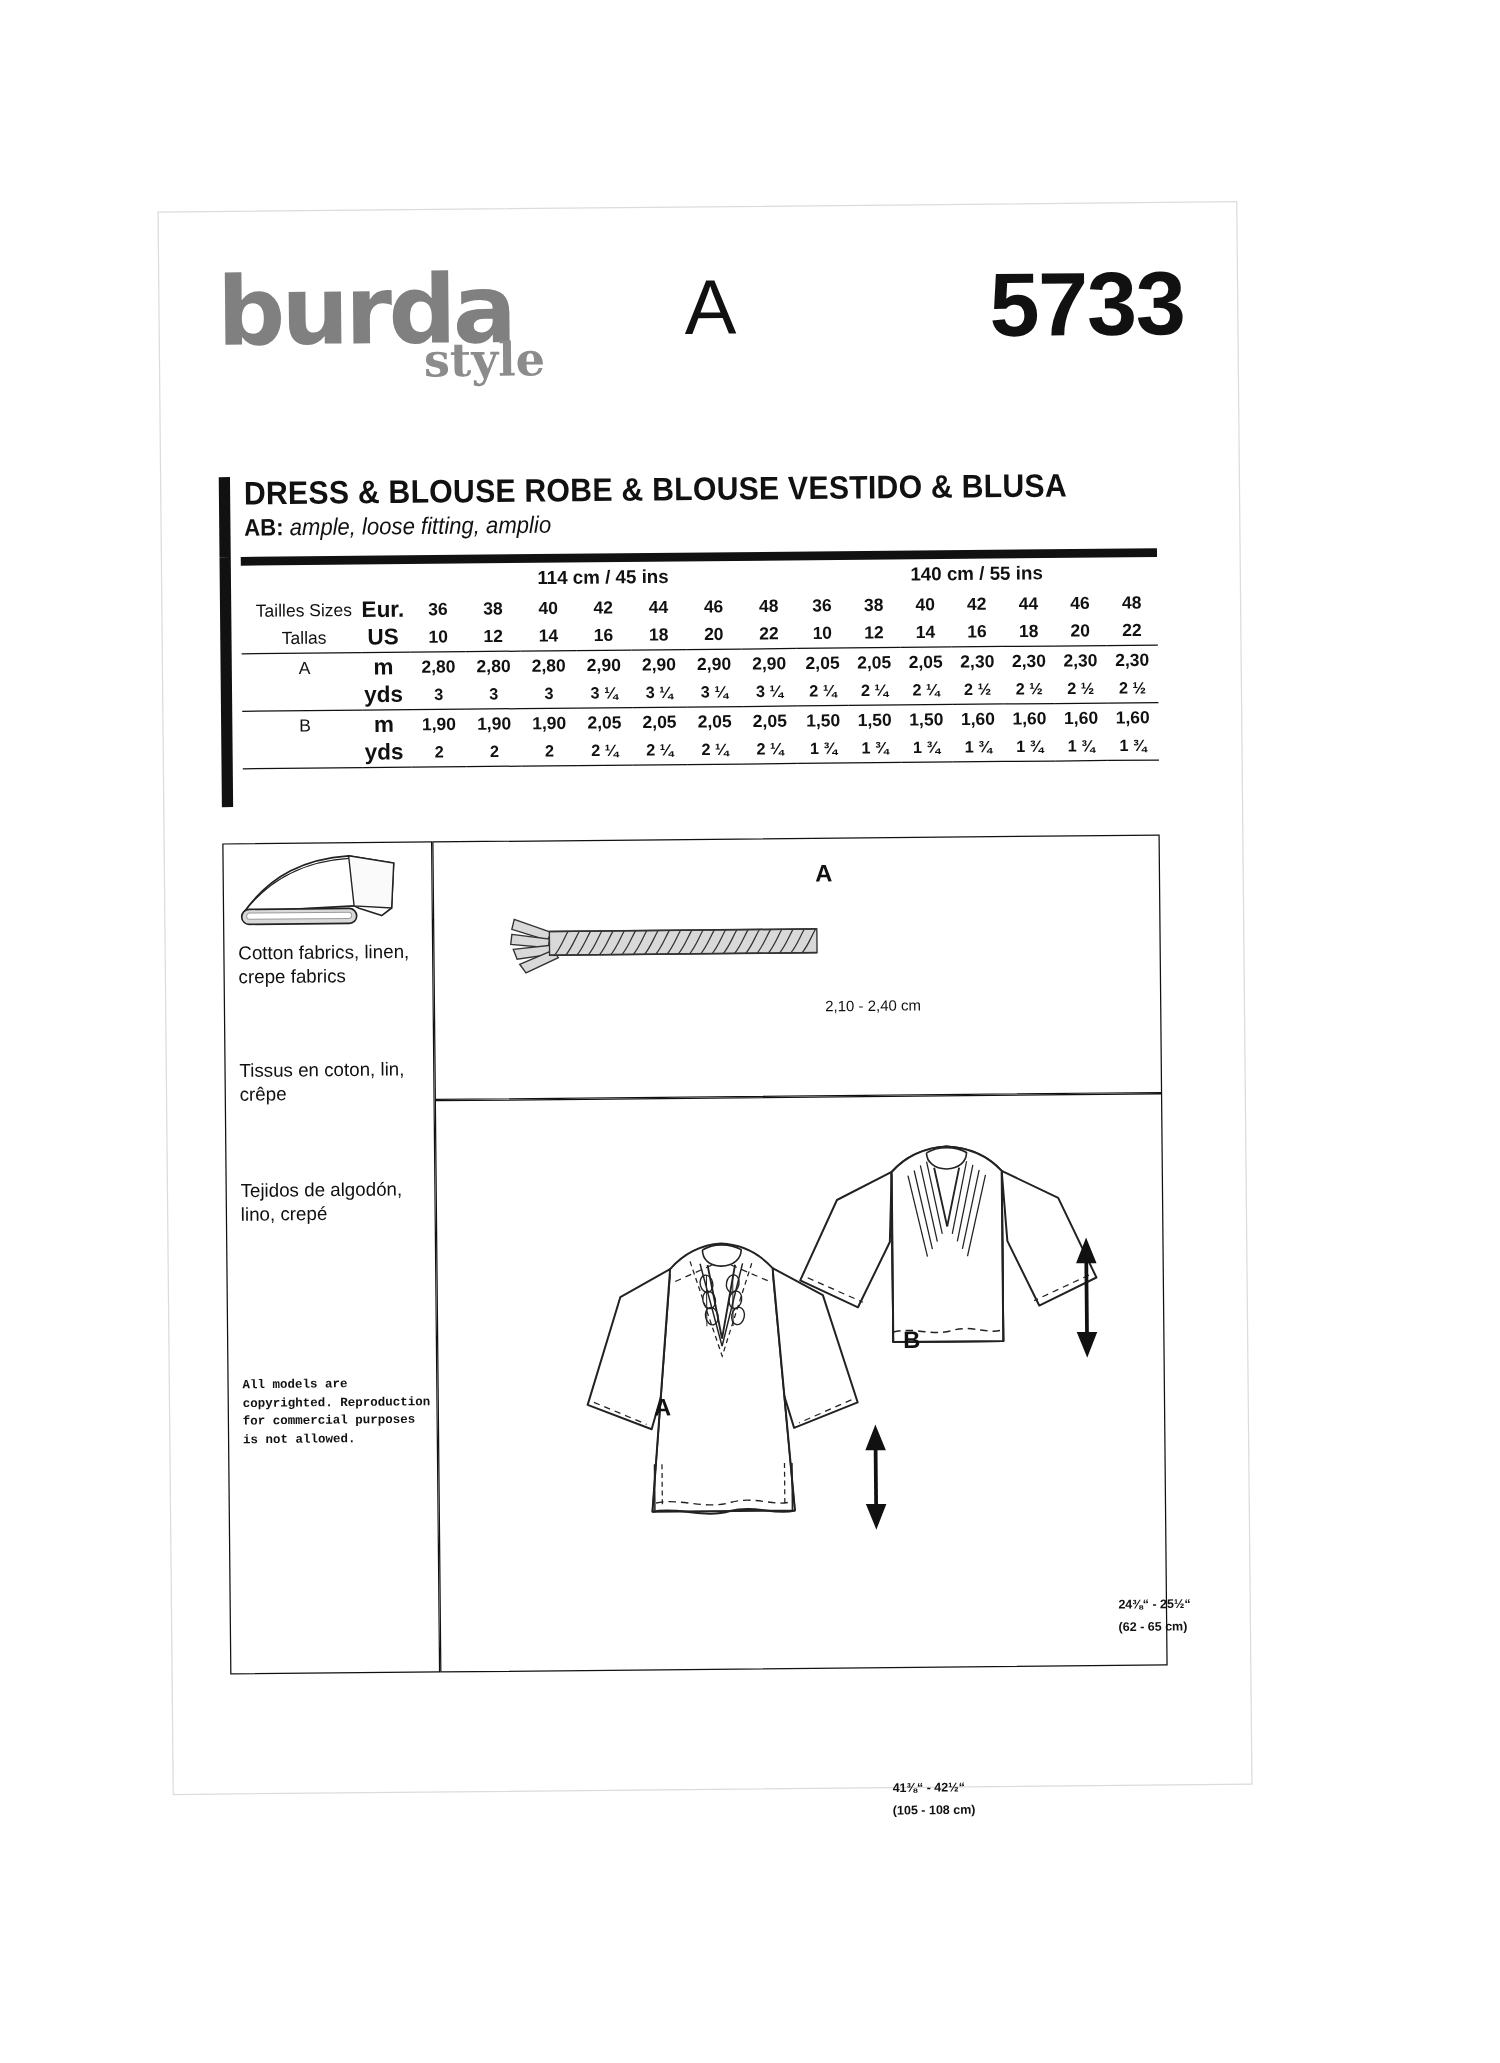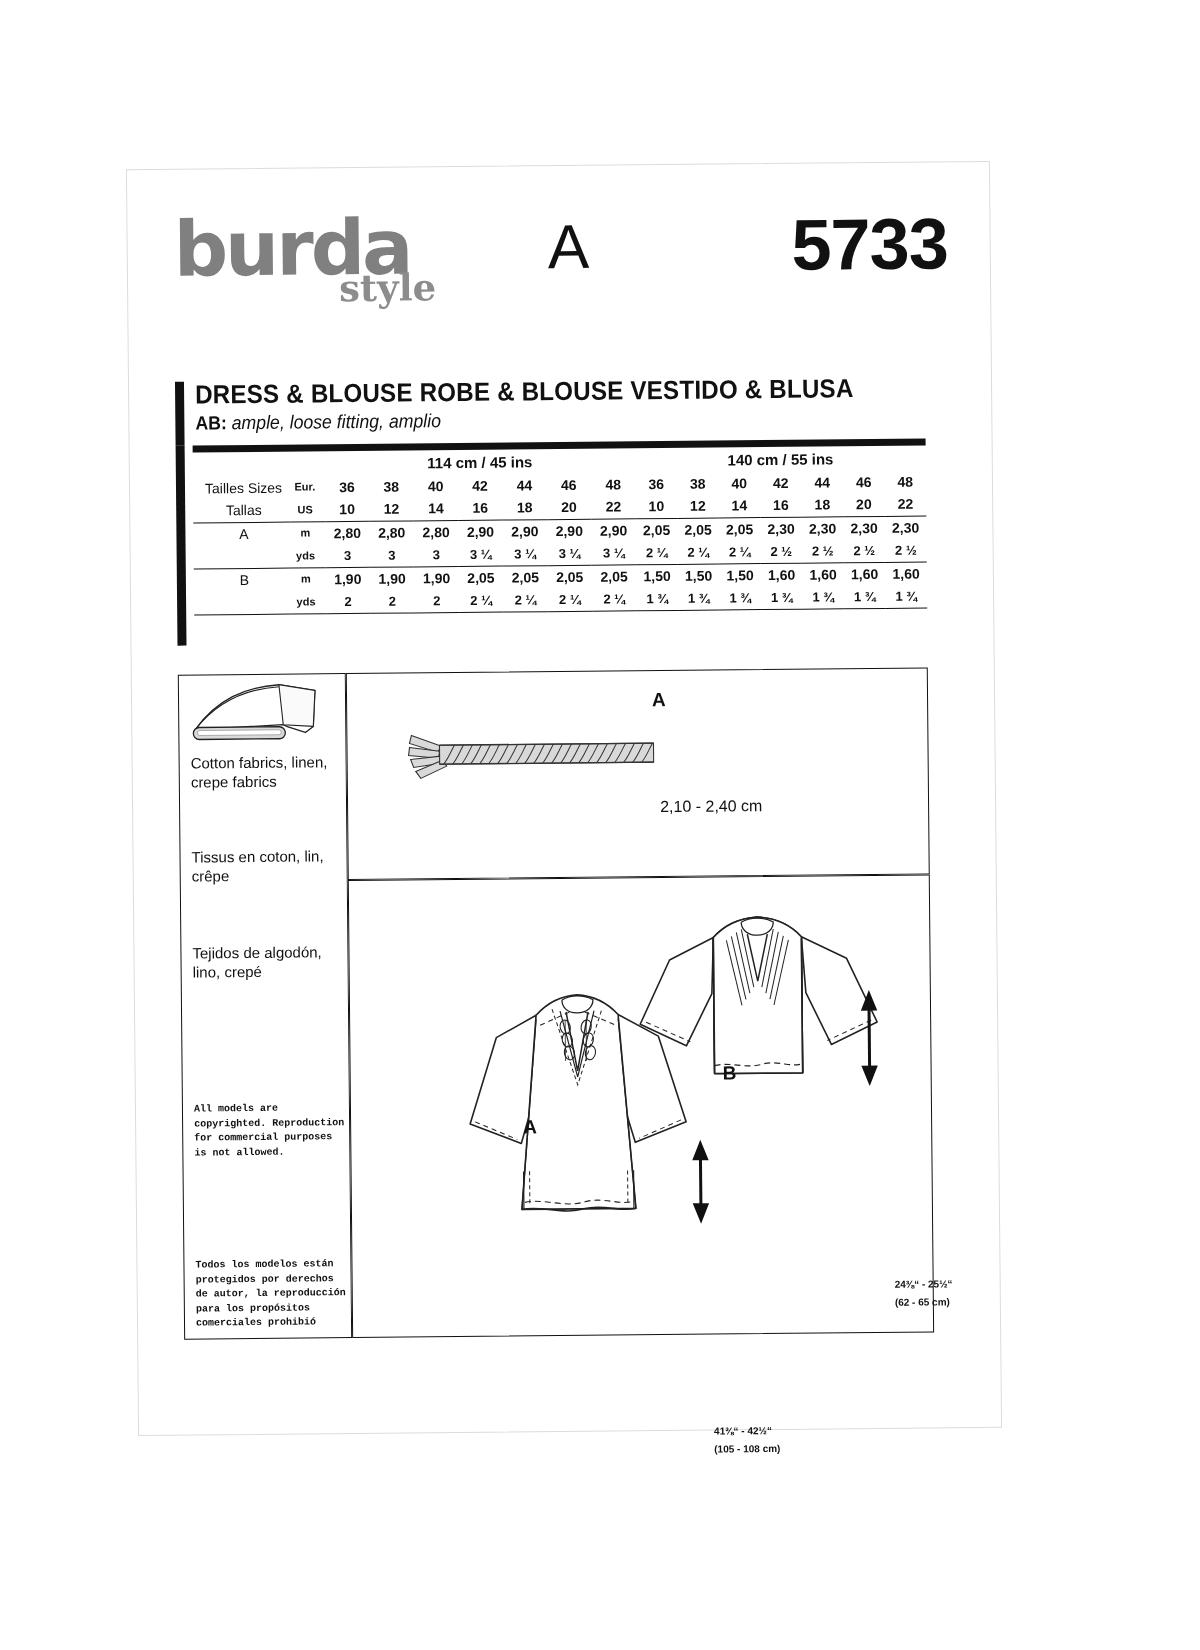--- a/index.html
+++ b/index.html
@@ -161,21 +161,21 @@
   .cell-sizes-label {
     text-align: right;
     padding-left: 4px !important;
     font-weight: normal !important;
     font-size: 14px;
   }
   .unit-cell {
     text-align: left;
     padding-right: 5px !important;
     font-weight: normal;
-    font-size: 11px;
+    font-size: 18px;
   }
   .vline-l { border-left: 1.6px solid #111; }
   .vline-l-thick { border-left: 2.4px solid #111; }
   .hline-b { border-bottom: 1.6px solid #111; }
   .row-h { height: 23px; }
   .num { font-size: 14px; }
   .frac { font-size: 13px; }
 
   
   .panel {
@@ -227,21 +227,21 @@
     font-weight: bold;
     font-family: "Liberation Sans", sans-serif;
     color: #111;
   }
   #cord-svg { position: absolute; left: 60px; top: 44px; }
   #cord-caption {
     position: absolute;
     left: 312px;
     top: 127px;
     font-family: "Liberation Sans", sans-serif;
-    font-size: 16px;
+    font-size: 12px;
     color: #111;
     white-space: nowrap;
   }
 
   
   .fig-letter {
     position: absolute;
     font-family: "Liberation Sans", sans-serif;
     font-size: 19px;
     font-weight: bold;
@@ -436,21 +436,20 @@
         <path d="M8,48 C30,20 58,8 92,6" fill="none" stroke="#222" stroke-width="1.1"></path>
         <rect x="6" y="46" width="92" height="12" rx="6" fill="#d9d9d9" stroke="#222" stroke-width="1.3"></rect>
         <rect x="10" y="49" width="84" height="5" rx="2.5" fill="#ffffff" stroke="#9a9a9a" stroke-width="0.8"></rect>
       </svg>
 
       <div class="fab-text" id="fab-en">Cotton fabrics, linen, crepe fabrics</div>
       <div class="fab-text" id="fab-fr">Tissus en coton, lin, crêpe</div>
       <div class="fab-text" id="fab-es">Tejidos de algodón, lino, crepé</div>
 
       <div class="copy-text" id="copy-en">All models are copyrighted. Reproduction for commercial purposes is not allowed.</div>
-      <div class="copy-text" id="copy-es">Todos los modelos están protegidos por derechos de autor, la reproducción para los propósitos comerciales prohibió</div>
     </div>
 
     <div class="panel" id="panel-cord">
       <div id="cord-letter" class="fig-letter">A</div>
 
       <svg id="cord-svg" width="250" height="64" viewBox="0 0 250 64">
         <g stroke="#333" stroke-width="1.1" fill="#d9d9d9">
           <path d="M4,18 L34,29 L30,35 L2,26 Z"></path>
           <path d="M2,30 L32,34 L31,41 L1,38 Z"></path>
           <path d="M3,42 L33,39 L35,46 L6,50 Z"></path>

